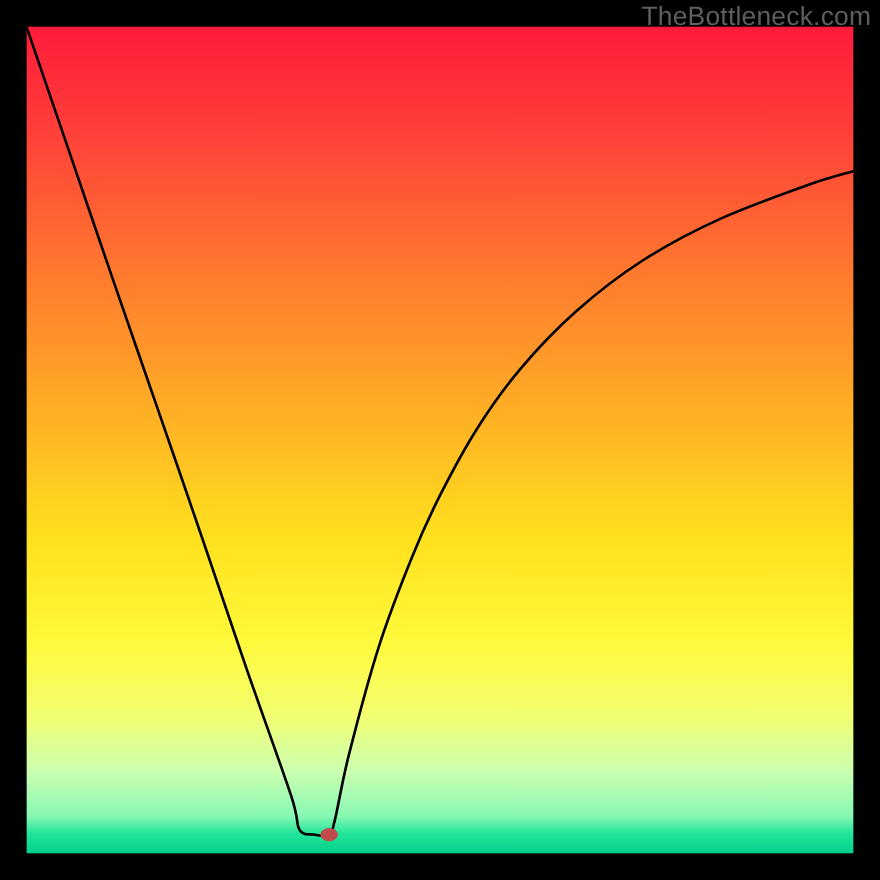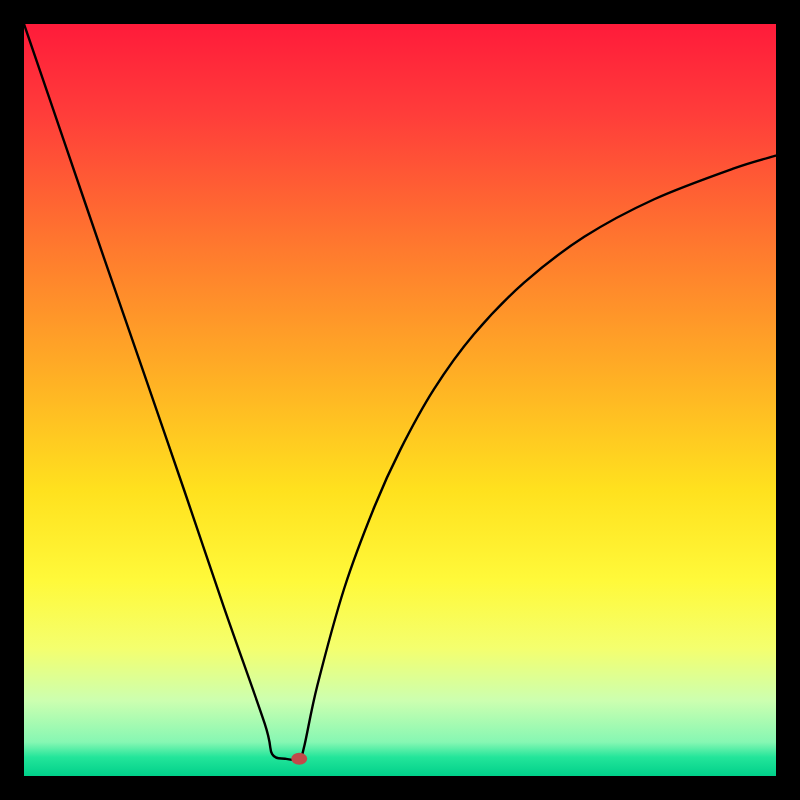--- a/index.html
+++ b/index.html
@@ -59,14 +59,15 @@
             <stop offset="97.5%" stop-color="#23e59a"></stop>
             <stop offset="100%" stop-color="#00d08a"></stop>
           </linearGradient>
       </defs>
       <rect id="bg-rect" x="0" y="0" width="752" height="752" fill="url(#bg-grad)"></rect>
       <path id="curve-path" fill="none" stroke="#000000" stroke-width="2.4" stroke-linejoin="round" stroke-linecap="round" d="M 0.00 0.00 C 6.38 18.65, 27.10 79.26, 39.86 116.56 C 52.61 153.86, 66.84 195.70, 79.71 233.12 C 92.59 270.54, 107.45 313.13, 120.32 350.43 C 133.19 387.73, 147.42 428.94, 160.18 466.24 C 172.93 503.54, 187.16 546.25, 200.03 583.55 C 212.91 620.85, 232.94 675.90, 240.64 699.36 C 248.34 722.82, 244.91 724.54, 248.16 730.19 C 251.41 735.85, 256.61 733.98, 260.94 734.70 C 265.28 735.43, 272.10 736.87, 275.23 734.70 C 278.36 732.54, 277.61 732.84, 280.50 721.17 C 283.38 709.50, 286.90 686.91, 293.28 661.76 C 299.66 636.61, 311.21 592.64, 320.35 564.00 C 329.50 535.36, 341.53 504.80, 350.43 482.78 C 359.34 460.77, 366.49 445.15, 376.00 426.38 C 385.51 407.61, 398.05 384.00, 409.84 365.47 C 421.63 346.94, 435.26 327.66, 449.70 310.58 C 464.13 293.49, 482.39 274.33, 500.08 258.69 C 517.77 243.05, 539.42 226.17, 560.24 212.82 C 581.06 199.46, 606.23 186.17, 630.18 175.22 C 654.12 164.27, 690.40 151.36, 709.89 144.38 C 729.38 137.41, 745.26 133.65, 752.00 131.60"></path>
       <ellipse id="marker-dot" rx="8" ry="6" cx="275.23" cy="734.70" fill="#c14a4a"></ellipse>
     </svg>
   </div>
 
+  <div class="watermark">TheBottleneck.com</div>
 
 </div>
 
 </body></html>

